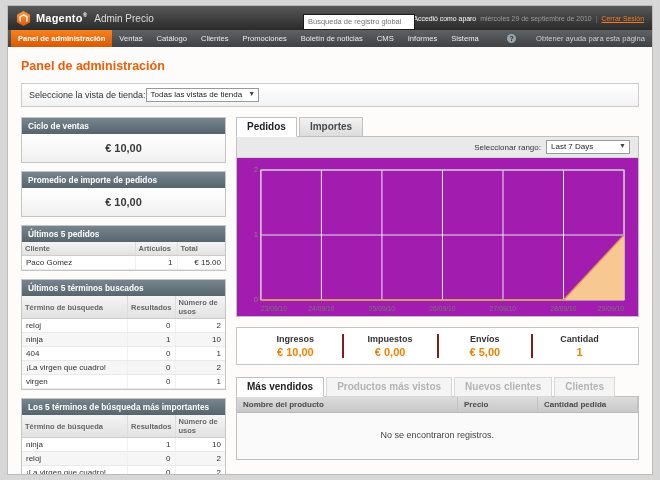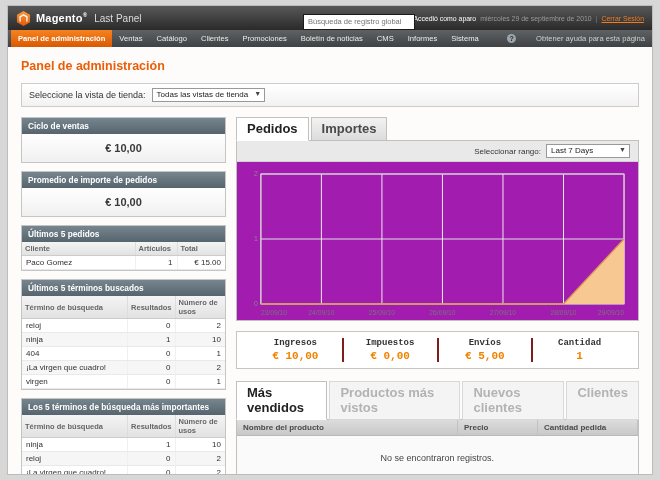--- a/index.html
+++ b/index.html
@@ -33,21 +33,21 @@
   .nav-item.active { background:linear-gradient(#f6831f,#da5803); color:#fff; font-weight:bold; }
   .nav-help { margin-left:auto; display:flex; align-items:center; gap:20px; color:#cfcfcf;
               padding-right:4px; cursor:pointer; }
   .help-icon { width:9px; height:9px; border-radius:50%; background:#9aa4aa; color:#2c2c2c;
                font-size:7px; line-height:9px; text-align:center; font-weight:bold; flex:none; }
 
   
   .content { background:#fdfcfb; height:429px; }
   .page-title { color:#eb5e07; font-size:12.5px; font-weight:bold; padding:12px 13px 10px; }
   .store-bar { margin:0 13px 10px; border:1px solid #cccccc; background:linear-gradient(#ffffff,#f2f2f2);
-               padding:4px 7px; font-size:9px; color:#333; display:flex; align-items:center; gap:6px; }
+               padding:4px 7px; font-size:9px; color:#333; display:flex; align-items:center; }
   .fake-select { border:1px solid #999; background:#fff; font-size:8px; color:#222;
                  padding:1px 16px 2px 4px; position:relative; min-width:112px; cursor:pointer; }
   .fake-select .arrow { position:absolute; right:3px; top:1px; font-size:7px; color:#444; }
 
   .columns { display:flex; gap:10px; margin:0 13px; align-items:flex-start; }
   .col-left { width:205px; flex:none; }
   .col-right { flex:1; min-width:0; }
 
   
   .panel { border:1px solid #c5c5c5; margin-bottom:8px; background:#fff; }
@@ -60,32 +60,32 @@
        padding:2px 3px; border-bottom:1px solid #ccc; border-right:1px solid #ddd; font-size:7.5px; }
   th:last-child { border-right:none; }
   td { padding:2px 4px; border-bottom:1px solid #e9e9e9; border-right:1px solid #f0f0f0; }
   td:last-child { border-right:none; }
   tbody tr:nth-child(even) { background:#f6f6f6; }
   td.num { text-align:right; }
   .col-res { width:42px;margin-left:18px; } .col-uses { width:50px; } .col-items { width:42px; } .col-total { width:48px;margin-left:48px; }
 
   
   .tabs { display:flex; gap:2px; position:relative; z-index:2; margin-bottom:-1px; }
-  .tab { font-size:13px; font-weight:bold; padding:3px 10px 4px; border:1px solid #c0c0c0;
+  .tab { font-size:10px; font-weight:bold; padding:3px 10px 4px; border:1px solid #c0c0c0;
          background:linear-gradient(#f2f2f2,#dcdcdc); color:#4a4a4a; cursor:pointer; }
   .tab.active { background:#fff; border-bottom:1px solid #fff; color:#222; }
   .tab.disabled { color:#b3b3b3; background:#f4f4f4; border-color:#d8d8d8; }
   .tab-box { border:1px solid #c0c0c0; background:#a21caf; position:relative; z-index:1; }
   .range-bar { background:#e9e9e9; border-bottom:1px solid #d2d2d2; padding:3px 8px;
                display:flex; justify-content:flex-end; align-items:center; gap:5px;
                font-size:8px; color:#333; }
   .chart-wrap { padding:6px 8px 2px; }
   #orders-chart { display:block; width:100%; height:150px; }
 
-  .totals { border:1px solid #c5c5c5; background:#fff; display:flex; margin-top:10px; padding:6px 12px;font-family:Liberation Mono, monospace; }
+  .totals { border:1px solid #c5c5c5; background:#fff; display:flex; margin-top:10px; padding:6px 12px; }
   .total-cell { flex:1; text-align:center; border-left:2px solid #7f1d1d; }
   .total-cell:first-child { border-left:none; }
   .total-label { font-size:9px; font-weight:bold; color:#333; margin-bottom:2px; }
   .total-value { font-size:11px; font-weight:bold; color:#f18200; }
 
   .bottom-tabs { margin-top:12px; }
   .products th { background:linear-gradient(#dcdcdc,#c8c8c8); color:#4a4a4a; font-size:8px;
                  padding:3px 6px; border-bottom:1px solid #b9b9b9; border-right:1px solid #c2c2c2; }
   .products .col-price { width:80px; } .products .col-qty { width:100px;margin-top:24px; }
   .products td.empty { text-align:center; padding:17px 0 19px; color:#444; font-size:9px;
@@ -102,21 +102,21 @@
         <defs>
           <linearGradient id="mg" x1="0" y1="0" x2="0" y2="1">
             <stop offset="0" stop-color="#f89938"></stop>
               <stop offset="1" stop-color="#e2590a"></stop>
           </linearGradient>
         </defs>
         <polygon points="8,0 15,4 15,12 8,16 1,12 1,4" fill="url(#mg)"></polygon>
         <polygon points="8,3.2 12.4,5.7 12.4,10.8 10.9,11.7 10.9,6.6 8,5 5.1,6.6 5.1,11.7 3.6,10.8 3.6,5.7" fill="#fff" opacity="0.9"></polygon>
       </svg>
       <span class="brand-name"><span>Magento</span><sup>®</sup></span>
-      <span class="brand-suffix">Last Panel</span>
+      <span class="brand-suffix">Admin Precio</span>
     </div>
     <div class="search">
       <input type="text" placeholder="Búsqueda de registro global" style="">
     </div>
     <div class="top-right">
       <span class="user-status">Accedió como aparo</span>
       <span class="current-date">miércoles 29 de septiembre de 2010</span>
       <span class="sep">|</span>
       <span class="logout-link">Cerrar Sesión</span>
     </div>

